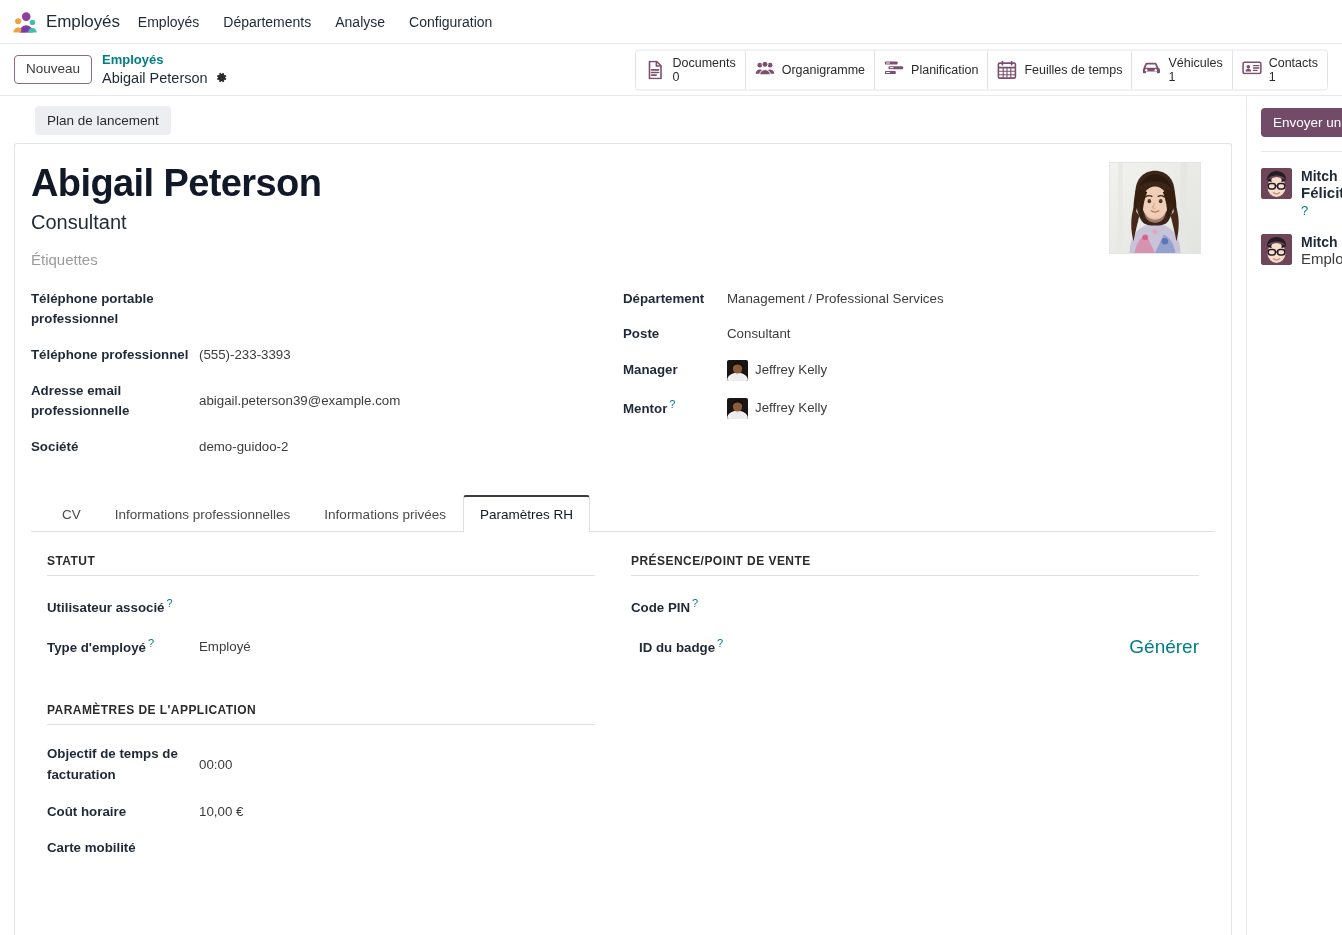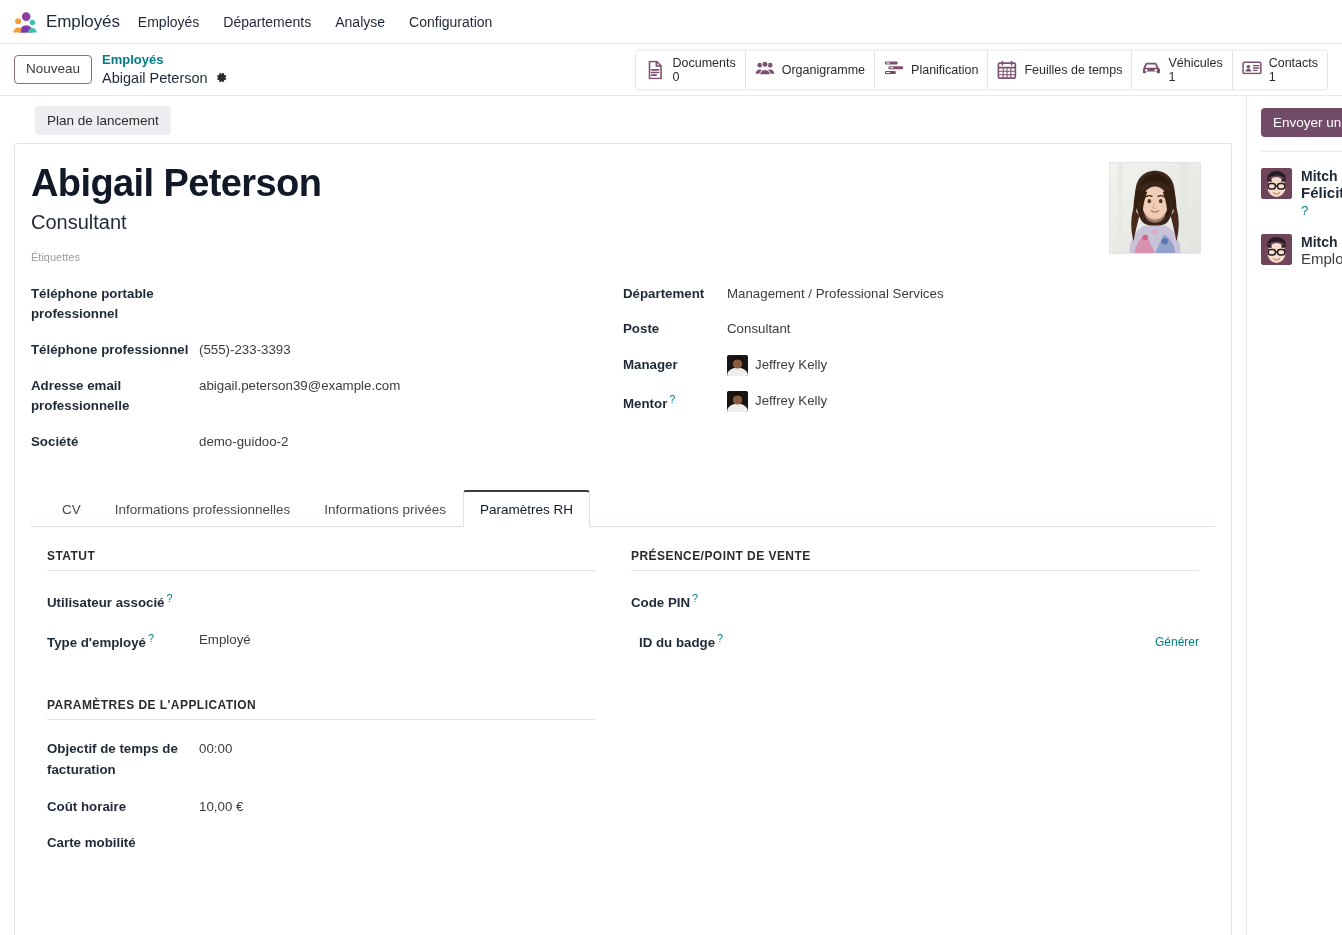--- a/index.html
+++ b/index.html
@@ -93,32 +93,32 @@
   }
   .sheet-inner { padding: 16px 16px 0 16px; }
 
   
   .title-area { display: flex; justify-content: space-between; align-items: flex-start; }
   .title-left { padding-top: 2px; }
   h1.emp-name {
     margin: 0; font-size: 38px; font-weight: 700; letter-spacing: -0.6px; color: #111827; line-height: 1.12;
   }
   h2.emp-job { margin: 6px 0 0 0; font-size: 20px; font-weight: 400; color: #1f2937; }
-  .tags-placeholder { margin-top: 17px; font-size: 11px; color: #9b9b9b; cursor: text; }
+  .tags-placeholder { margin-top: 17px; font-size: 15px; color: #9b9b9b; cursor: text; }
   .avatar-box {
     width: 92px; height: 92px; margin-right: 14px; margin-top: 2px;
     border: 1px solid #e4e4e4; background: #efefef; overflow: hidden; position: relative; cursor: pointer;
   }
   .avatar-box svg { display: block; width: 100%; height: 100%; }
 
   
   .fields { display: flex; margin-top: 20px; }
   .fcol { width: 50%; }
   .fcol.left { padding-right: 20px; }
-  .frow { display: flex; align-items: flex-start; margin-bottom: 14px; }
+  .frow { display: flex; align-items: center; margin-bottom: 14px; }
   .flabel {
     font-size: 13.3px; font-weight: 700; color: #1f2937; line-height: 1.56;
     padding-top: 1px; padding-right: 10px;
   }
   .fcol.left .flabel { width: 168px; flex: 0 0 168px; }
   .fcol.right .flabel { width: 104px; flex: 0 0 104px; }
   .fval { font-size: 13.3px; color: #3c3c3c; line-height: 1.56; padding-top: 1px; min-height: 19px; }
   .fval.empty { min-height: 19px; }
   .help-q { color: #017e84; font-size: 11px; vertical-align: super; margin-left: 2px; font-weight: 400; cursor: help; }
   .avatar-inline {
@@ -145,21 +145,21 @@
   .nb-col.left { padding-right: 28px; }
   .nb-col.right { padding-left: 8px; }
   .group-title {
     font-size: 12px; font-weight: 700; letter-spacing: 0.45px; color: #2b2b2b;
     text-transform: uppercase; padding-bottom: 7px; border-bottom: 1px solid #dfe1e5; margin-bottom: 18px;
   }
   .group-block + .group-block { margin-top: 44px; }
   .nb-col.left .flabel { width: 152px; flex: 0 0 152px; }
   .nb-col.right .flabel { width: 150px; flex: 0 0 150px; }
   .nb-col .frow { margin-bottom: 15px; }
-  .link-generate { color: #017e84; font-size: 12px; cursor: pointer; margin-left: auto; white-space: nowrap; }
+  .link-generate { color: #017e84; font-size: 19px; cursor: pointer; margin-left: auto; white-space: nowrap; }
   .frow.with-action { align-items: center; margin-left: 8px; }
 
   
   .chatter {
     flex: 1 1 auto; min-width: 0;
     border-left: 1px solid #e7e9ed;
     padding: 12px 0 0 14px;
     background: #fff; overflow: hidden;
   }
   .btn-send {

